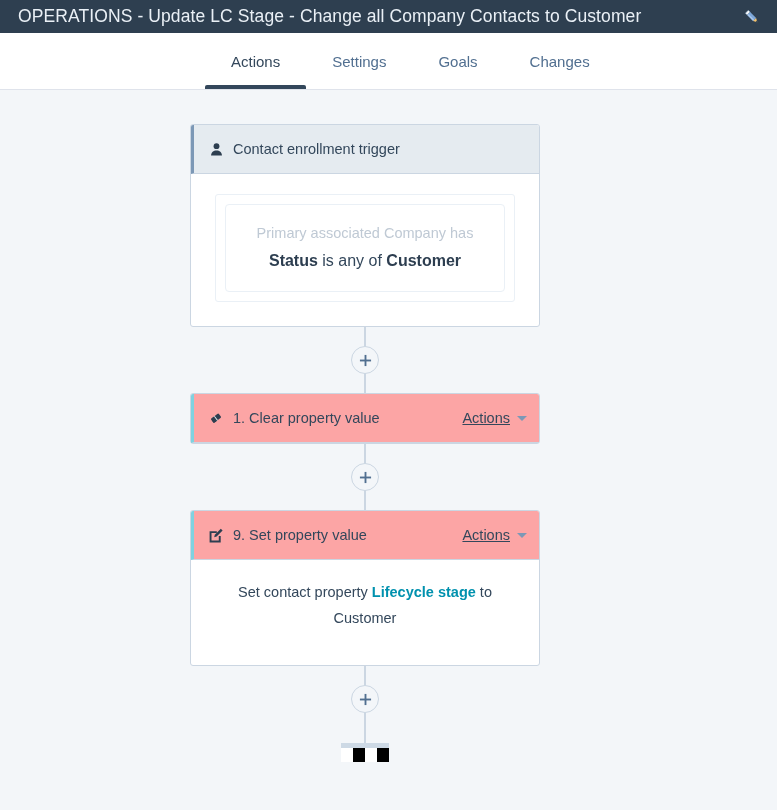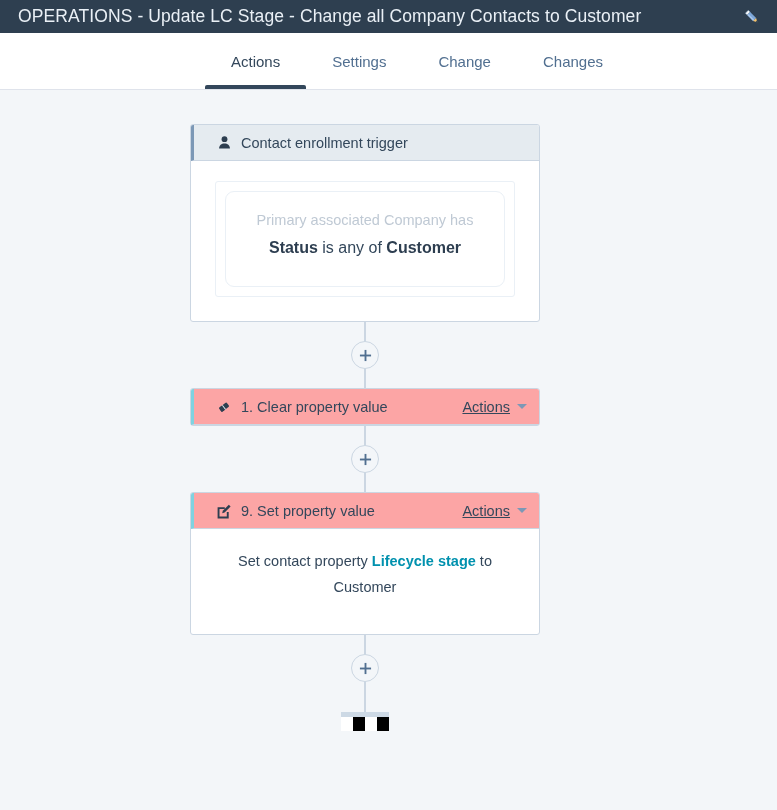--- a/index.html
+++ b/index.html
@@ -93,22 +93,22 @@
   .card {
     background: #ffffff;
     border: 1px solid #cbd6e2;
     border-radius: 3px;
     box-sizing: border-box;
     position: relative;
   }
   .card-header {
     display: flex;
     align-items: center;
-    height: 36px;
-    padding: 0 12px 0 21px;
+    height: 49px;
+    padding: 0 12px 0 13px;
     box-sizing: border-box;
     border-bottom: 1px solid #cbd6e2;
     font-size: 14.5px;
   }
   .card-header.trigger {
     background: #e5ebf0;
     border-left: 3px solid #7c98b6;
     border-radius: 2px 2px 0 0;
   }
   .card-header.step {
@@ -158,22 +158,22 @@
 
   
   .filter-outer {
     border: 1px solid #eaf0f6;
     border-radius: 3px;
     padding: 9px;
     margin: 2px 0 0 0;
   }
   .filter-inner {
     border: 1px solid #eaf0f6;
-    border-radius: 9px;
-    padding: 14px 10px 24px;
+    border-radius: 4px;
+    padding: 14px 10px 16px;
     text-align: center;
   }
   .filter-lead {
     color: #bfc9d4;
     font-size: 14.5px;
     line-height: 28px;
   }
   .filter-cond {
     font-size: 16px;
     color: #33475b;
@@ -267,21 +267,21 @@
 </div>
 
 <div class="tabbar">
   <div class="tab active">
       <span>Actions</span>
     </div>
   <div class="tab inactive">
       <span>Settings</span>
     </div>
   <div class="tab inactive">
-      <span>Change</span>
+      <span>Goals</span>
     </div>
   <div class="tab inactive">
       <span>Changes</span>
     </div>
 </div>
 
 <div class="canvas">
   <div class="flow">
 
     <div class="card">

